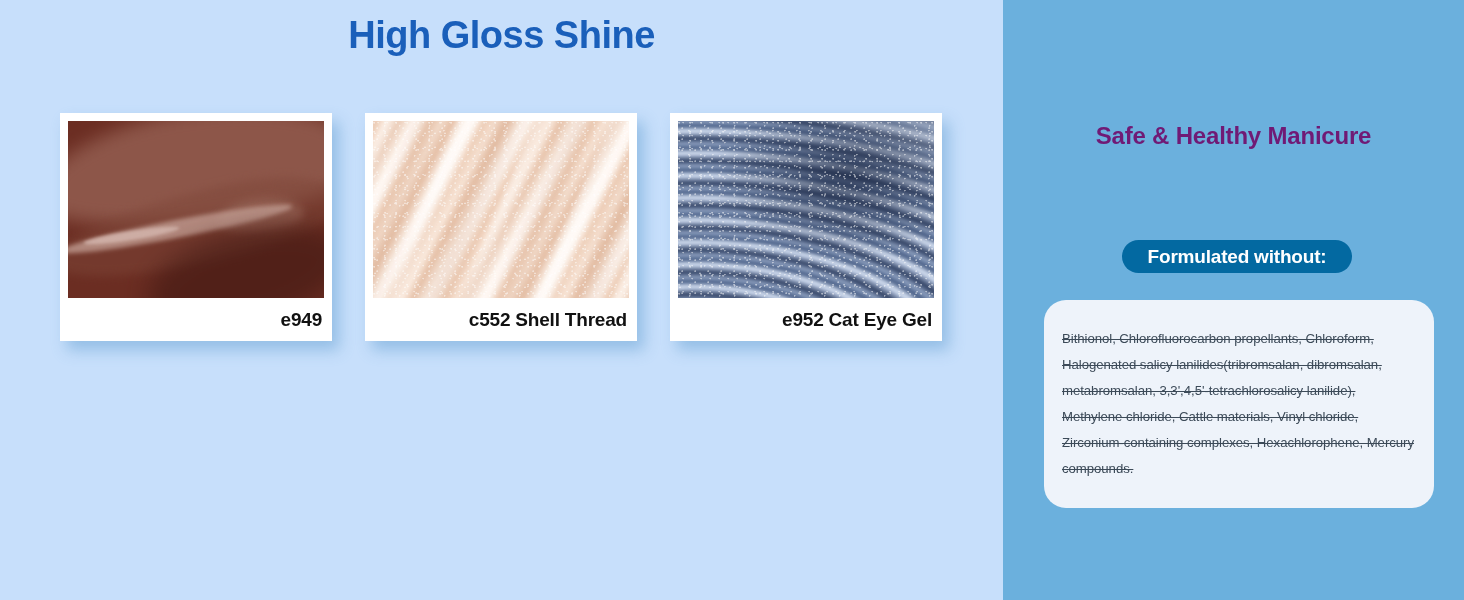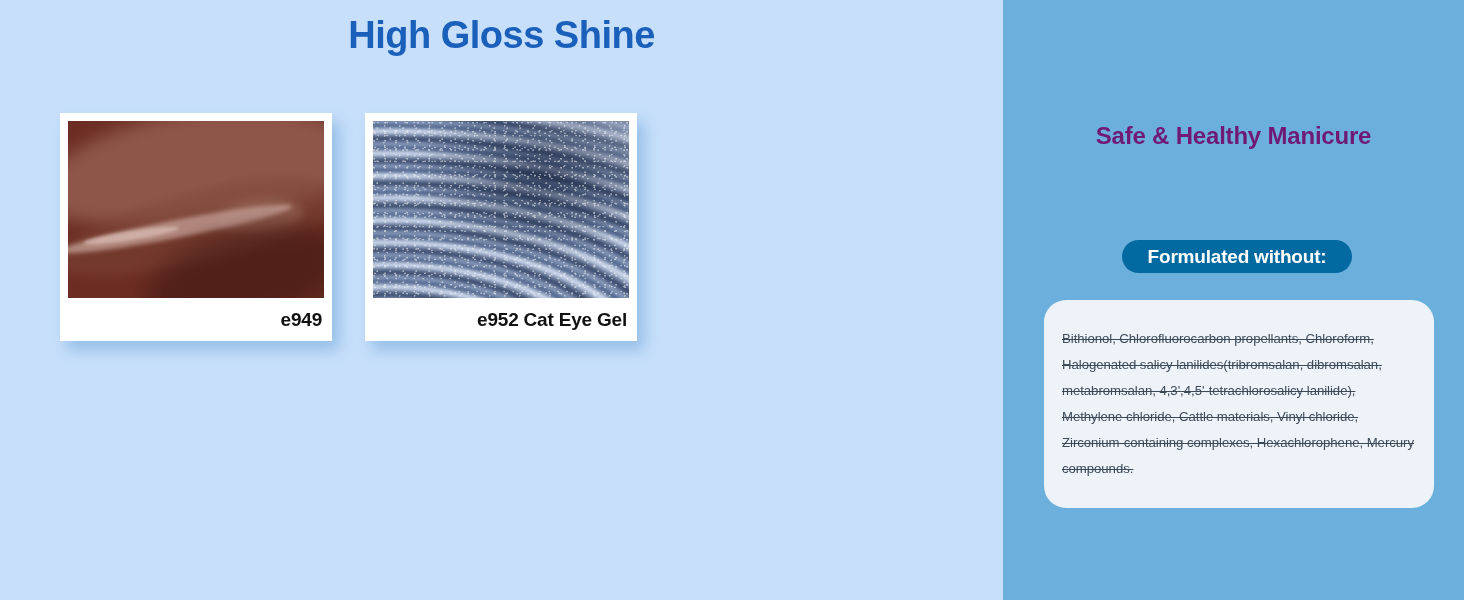--- a/index.html
+++ b/index.html
@@ -245,20 +245,30 @@
             <div class="streak" style="background:rgba(196,160,150,.75)"></div>
             <div class="streak2" style="background:rgba(210,180,172,.85)"></div>
             <div class="dark" style="background:rgba(60,22,16,.55)"></div>
           </div>
         </div>
         <div class="card-label">e949</div>
       </div>
 
 
 
+      <div class="card">
+        <div class="swatch">
+          <div class="shimmer" style="background:#f0d6c2">
+            <div class="bands" style="background:repeating-linear-gradient(118deg, rgba(255,250,246,.95) 0px, rgba(255,250,246,.95) 7px, rgba(238,205,182,.85) 16px, rgba(250,233,220,.9) 26px, rgba(228,188,162,.75) 36px, rgba(255,248,242,.95) 48px); filter: blur(1.6px);"></div>
+            <div class="bands" style="background:repeating-linear-gradient(112deg, rgba(255,255,255,.5) 0px, rgba(255,255,255,0) 22px, rgba(214,170,142,.35) 44px, rgba(255,255,255,0) 70px); filter: blur(3px);"></div>
+            <div class="glitter"></div>
+          </div>
+        </div>
+        <div class="card-label">c552 Shell Thread</div>
+      </div>
 
       <div class="card">
         <div class="swatch">
           <div class="shimmer" style="background:#4a5f85">
             <div class="bands" style="background:repeating-radial-gradient(ellipse 150% 110% at 18% 118%, rgba(214,225,243,.92) 0px, rgba(214,225,243,.92) 5px, rgba(70,92,132,.9) 13px, rgba(160,178,208,.8) 22px, rgba(46,62,96,.92) 32px, rgba(196,210,234,.85) 44px); filter: blur(1.5px);"></div>
             <div class="bands" style="background:radial-gradient(ellipse 60% 55% at 62% 36%, rgba(30,42,70,.75) 0%, rgba(30,42,70,0) 62%), radial-gradient(ellipse 70% 60% at 92% 8%, rgba(222,230,244,.55) 0%, rgba(222,230,244,0) 60%); filter: blur(4px);"></div>
             <div class="glitter"></div>
           </div>
         </div>
         <div class="card-label">e952 Cat Eye Gel</div>
@@ -267,17 +277,17 @@
 
     </div>
   </div>
 
   <div class="right-panel">
     <div class="sub-headline">Safe &amp; Healthy Manicure</div>
 
     <div class="pill">Formulated without:</div>
 
     <div class="info-box">
-      <div class="ingredients">Bithionol, Chlorofluorocarbon propellants, Chloroform, Halogenated salicy lanilides(tribromsalan, dibromsalan, metabromsalan, 4,3',4,5'-tetrachlorosalicy lanilide), Methylene chloride, Cattle materials, Vinyl chloride, Zirconium-containing complexes, Hexachlorophene, Mercury compounds.</div>
+      <div class="ingredients">Bithionol, Chlorofluorocarbon propellants, Chloroform, Halogenated salicy lanilides(tribromsalan, dibromsalan, metabromsalan, 3,3',4,5'-tetrachlorosalicy lanilide), Methylene chloride, Cattle materials, Vinyl chloride, Zirconium-containing complexes, Hexachlorophene, Mercury compounds.</div>
     </div>
   </div>
 
 </div>
 
 </body></html>

